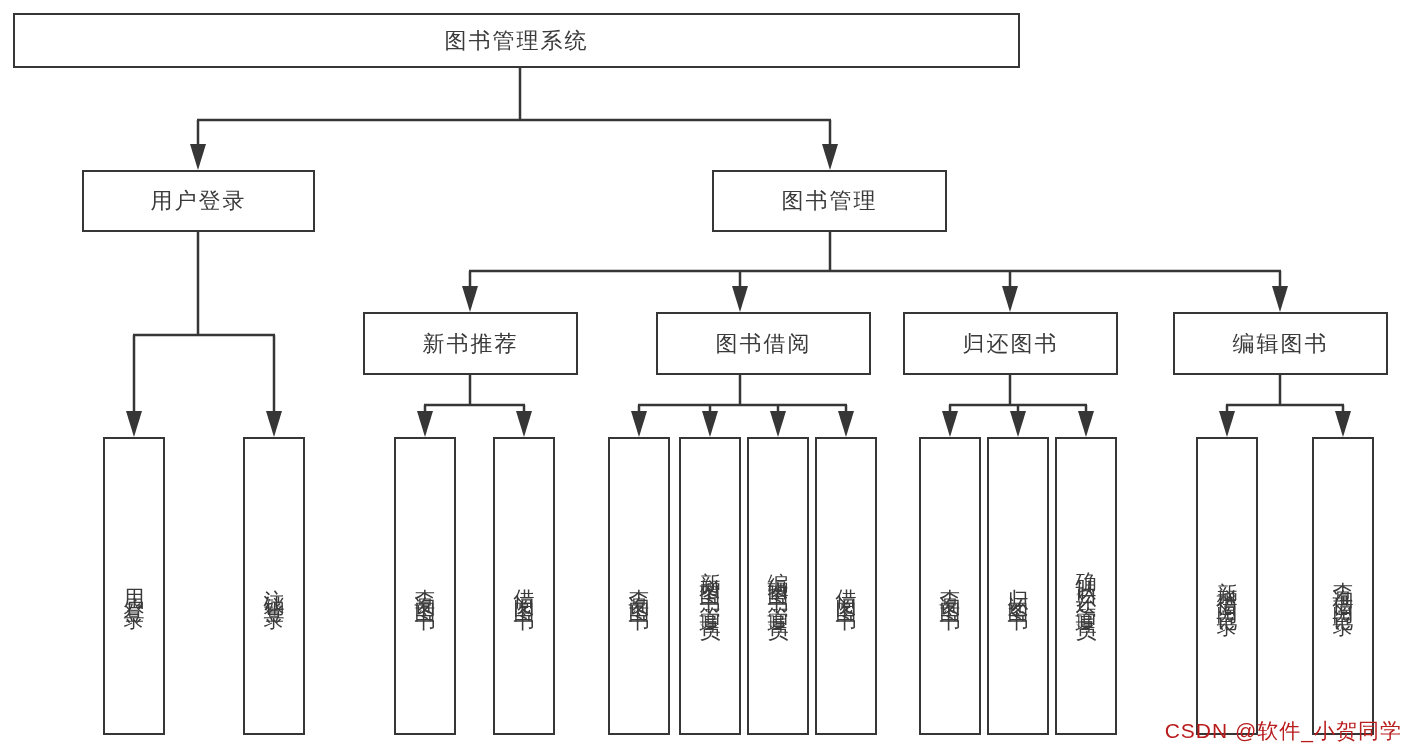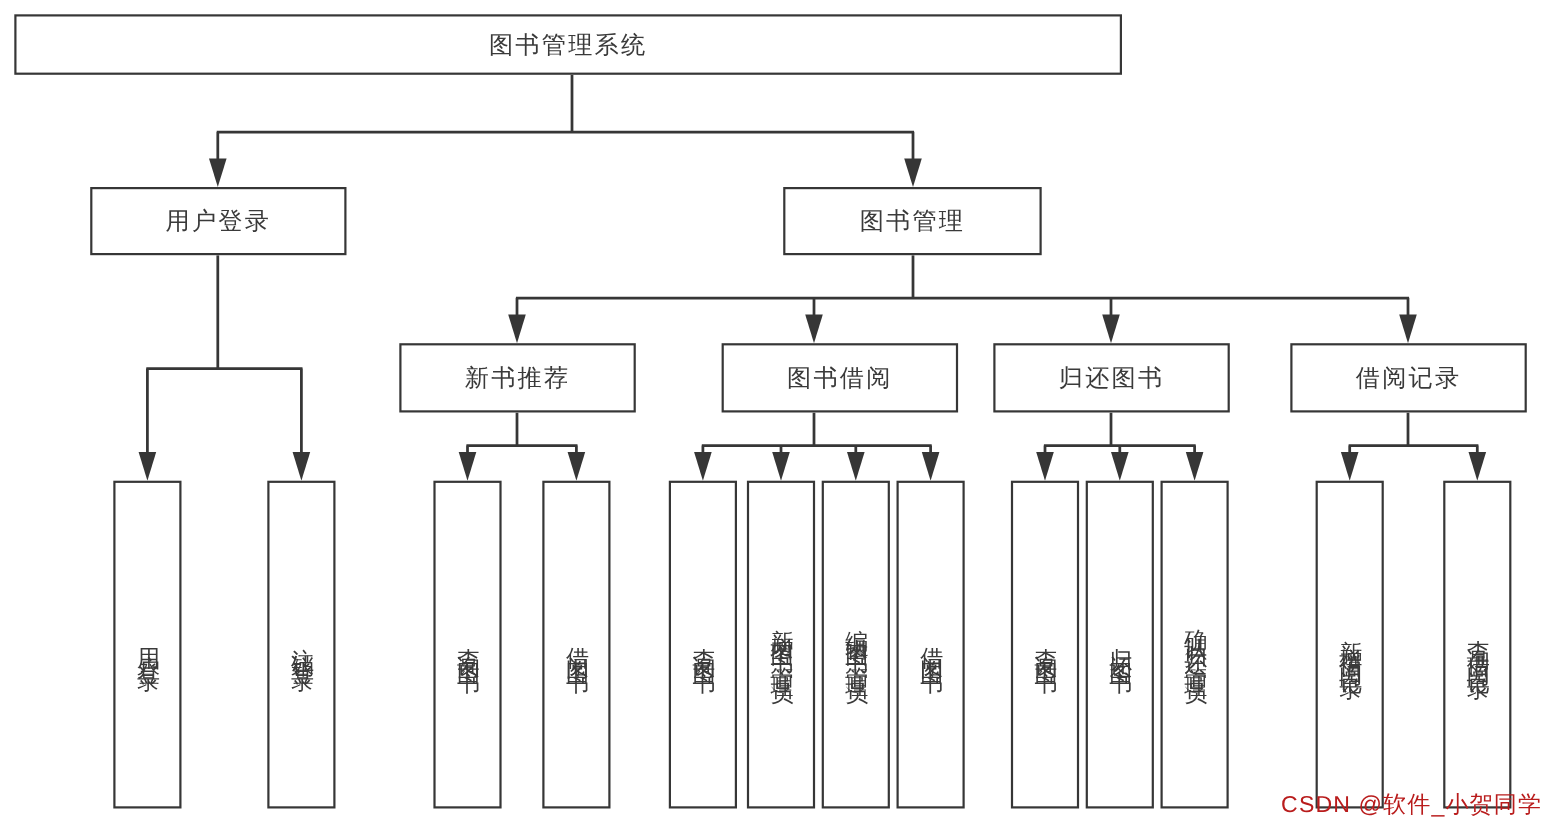--- a/index.html
+++ b/index.html
@@ -127,21 +127,21 @@
   <div class="box l3-box l3-a">
     <span class="h-label">新书推荐</span>
   </div>
   <div class="box l3-box l3-b">
     <span class="h-label">图书借阅</span>
   </div>
   <div class="box l3-box l3-c">
     <span class="h-label">归还图书</span>
   </div>
   <div class="box l3-box l3-d">
-    <span class="h-label">借阅记录</span>
+    <span class="h-label">编辑图书</span>
   </div>
 
   <div class="box v-box" style="left:103px">
     <span class="v-label">用户登录</span>
   </div>
   <div class="box v-box" style="left:243px">
     <span class="v-label">注销登录</span>
   </div>
 
   <div class="box v-box" style="left:394px">

